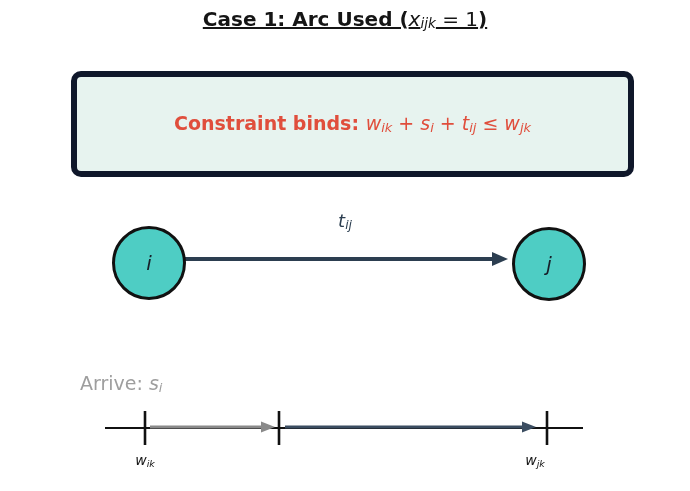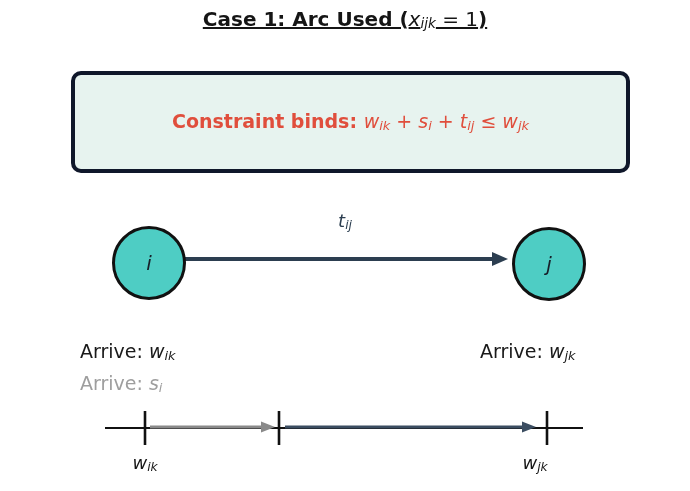--- a/index.html
+++ b/index.html
@@ -23,21 +23,21 @@
     font-size: 20px;
     font-weight: normal;
     color: #151515;
     text-decoration: underline;
   }
 
   #constraint-box {
     left: 71px; top: 71px;
     width: 551px; height: 94px;
     background: #e7f3ef;
-    border: 4px solid #0f172a;
+    border: 6px solid #0f172a;
     border-radius: 10px;
     display: flex; align-items: center; justify-content: center;
   }
   #constraint-text {
     font-size: 19px;
     color: #e04e3c;
   }
 
   #tij-label {
     left: 295px; top: 210px; width: 100px;
@@ -62,21 +62,21 @@
   svg.layer { position: absolute; left: 0; top: 0; width: 690px; height: 491px; pointer-events: none; }
 
   .annot { font-size: 19px; color: #1a1a1a; white-space: nowrap; }
   #arrive-i  { left: 80px;  top: 340px; }
   #service-i { left: 80px;  top: 372px; color: #9e9e9e; }
   #arrive-j  { left: 480px; top: 340px; }
 
   .tick-label {
     top: 452px;
     text-align: center;
-    font-size: 18px;
+    font-size: 14px;
     color: #151515;
     white-space: nowrap;
   }
   #tl-start { left: 110px; width: 70px; }
   #tl-mid   { left: 213px; width: 130px; }
   #tl-end   { left: 500px; width: 70px; }
 </style>
 </head>
 <body>
 
@@ -95,23 +95,21 @@
     <polygon points="508,259 492,252 492,266" fill="#2c3e50"></polygon>
   </svg>
 
   <div id="node-i" class="node abs">
     <span>i</span>
   </div>
   <div id="node-j" class="node abs">
     <span>j</span>
   </div>
 
-  <div id="arrive-i" class="annot abs"><span>Arrive: </span><span class="it">w</span><span class="sub">ik</span></div>
   <div id="service-i" class="annot abs"><span>Arrive: </span><span class="it">s</span><span class="sub">i</span></div>
-  <div id="arrive-j" class="annot abs"><span>Arrive: </span><span class="it">w</span><span class="sub">jk</span></div>
 
   <svg class="layer" viewBox="0 0 690 491">
     <line x1="105" y1="428" x2="583" y2="428" stroke="#111111" stroke-width="2.2"></line>
     <line x1="145" y1="411" x2="145" y2="445" stroke="#111111" stroke-width="2.6"></line>
     <line x1="279" y1="411" x2="279" y2="445" stroke="#111111" stroke-width="2.6"></line>
     <line x1="547" y1="411" x2="547" y2="445" stroke="#111111" stroke-width="2.6"></line>
 
     <line x1="150" y1="427" x2="263" y2="427" stroke="#8a8a8a" stroke-width="3"></line>
     <polygon points="275,427 261,421.5 261,432.5" fill="#8a8a8a"></polygon>
 

